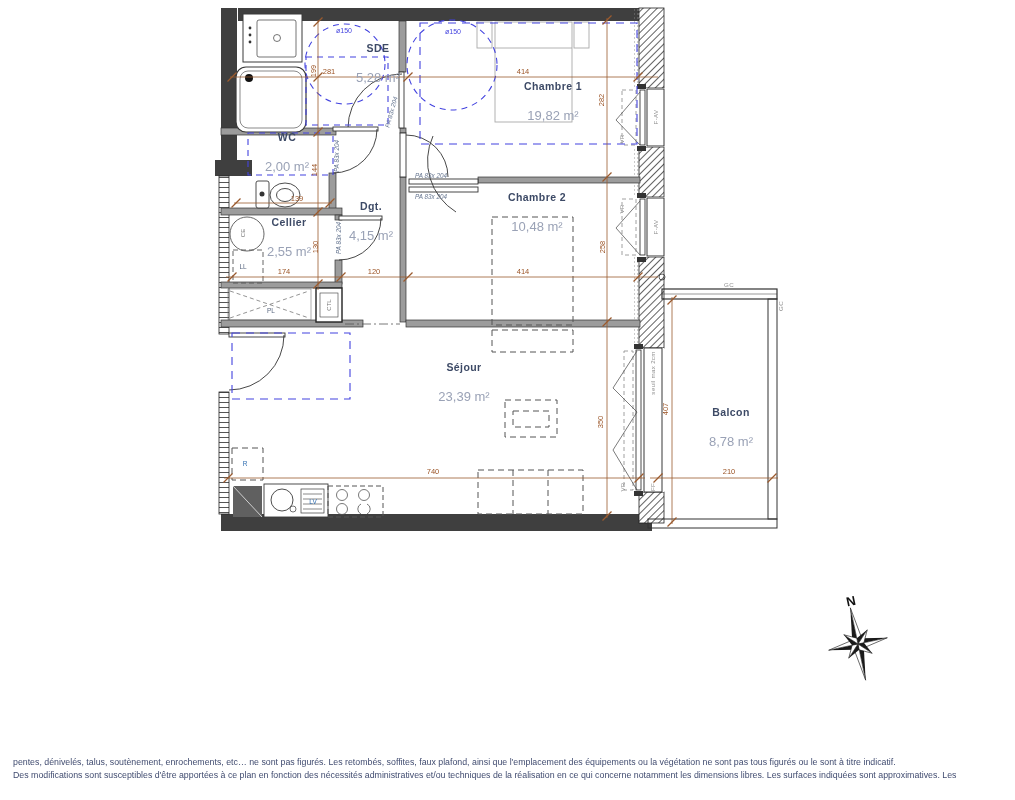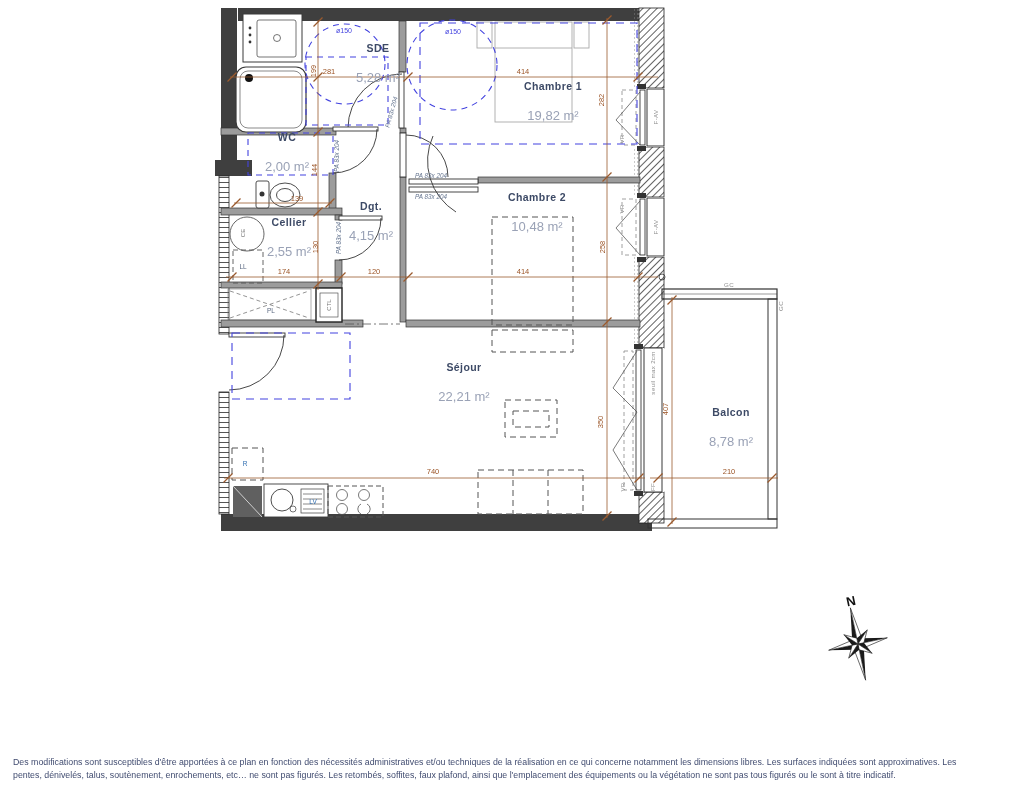--- a/index.html
+++ b/index.html
@@ -276,21 +276,21 @@
 <div class="room" style="left:289px;top:237px">
       <div class="rname">Cellier</div>
       <div class="rarea">2,55 m²</div>
     </div>
 <div class="room" style="left:537px;top:212px">
       <div class="rname">Chambre 2</div>
       <div class="rarea">10,48 m²</div>
     </div>
 <div class="room" style="left:464px;top:382px">
       <div class="rname">Séjour</div>
-      <div class="rarea">22,21 m²</div>
+      <div class="rarea">23,39 m²</div>
     </div>
 <div class="room" style="left:731px;top:427px">
       <div class="rname">Balcon</div>
       <div class="rarea">8,78 m²</div>
     </div>
 
 <div class="lbl dim" style="left:329px;top:71px">281</div>
 <div class="lbl dim v" style="left:313px;top:71px">199</div>
 <div class="lbl dim" style="left:523px;top:71px">414</div>
 <div class="lbl dim v" style="left:601px;top:100px">282</div>
@@ -327,17 +327,17 @@
 <div class="lbl eq v" style="left:243px;top:233px">CE</div>
 <div class="lbl eq2" style="left:243px;top:266px">LL</div>
 <div class="lbl eq2" style="left:271px;top:310px">PL</div>
 <div class="lbl eq v" style="left:329px;top:305px">CTL</div>
 <div class="lbl eqb" style="left:245px;top:463px">R</div>
 <div class="lbl eqb" style="left:313px;top:501px">LV</div>
 
 <div class="lbl north" style="left:851px;top:601px;transform:translate(-50%,-50%) rotate(-12deg)">N</div>
 
 <div class="disclaimer">
+  <div>pentes, dénivelés, talus, soutènement, enrochements, etc… ne sont pas figurés. Les retombés, soffites, faux plafond, ainsi que l'emplacement des équipements ou la végétation ne sont pas tous figurés ou le sont à titre indicatif.</div>
   <div>Des modifications sont susceptibles d'être apportées à ce plan en fonction des nécessités administratives et/ou techniques de la réalisation en ce qui concerne notamment les dimensions libres. Les surfaces indiquées sont approximatives. Les</div>
-  <div>pentes, dénivelés, talus, soutènement, enrochements, etc… ne sont pas figurés. Les retombés, soffites, faux plafond, ainsi que l'emplacement des équipements ou la végétation ne sont pas tous figurés ou le sont à titre indicatif.</div>
 </div>
 
 </div>
 
 </body></html>

